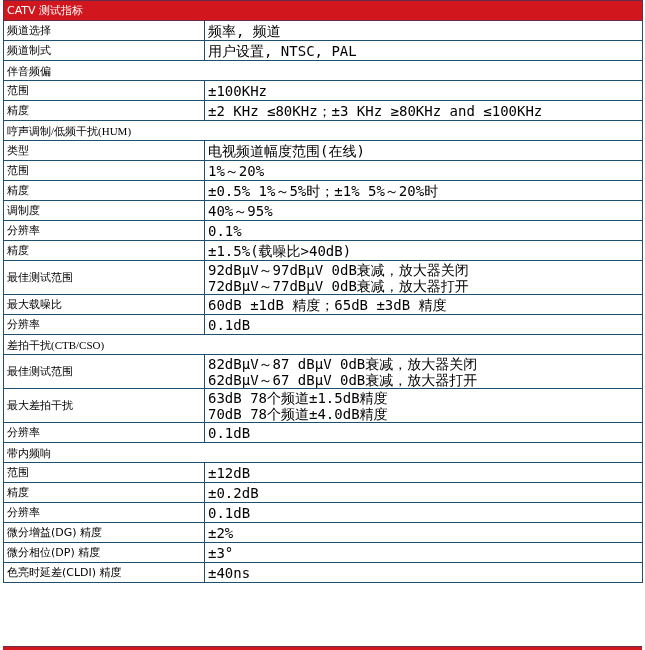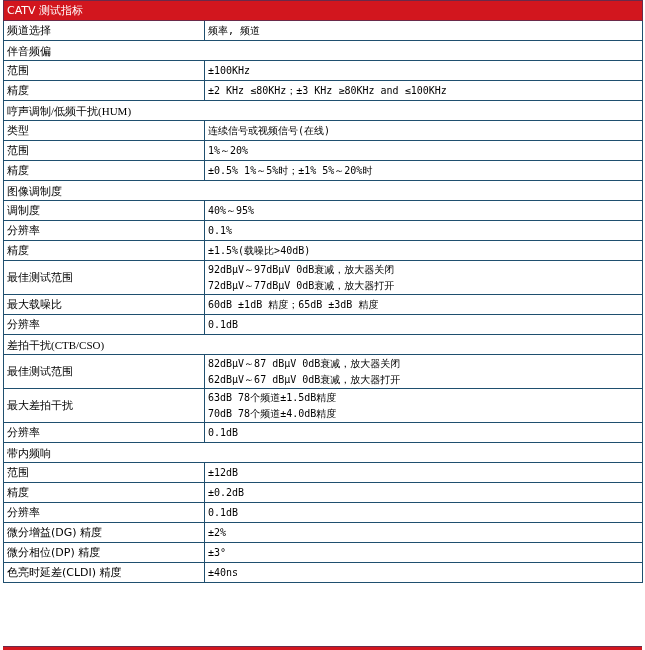--- a/index.html
+++ b/index.html
@@ -6,21 +6,21 @@
   body { width: 645px; height: 650px; overflow: hidden; position: relative;
          font-family: "DejaVu Sans", "Liberation Sans", sans-serif; font-size: 11px; color: #000; }
   .spec-table { position: absolute; left: 3px; top: 0; width: 639px; border-collapse: collapse;
                 table-layout: fixed; }
   .spec-table td { border: 1px solid #1f4f6f; padding: 0 3px; height: 19px; line-height: 14px;
                    vertical-align: middle; white-space: nowrap; overflow: hidden; }
   .spec-table col.c1 { width: 201px; }
   .spec-table col.c2 { width: 438px; }
   .title-row td { background: #d2161e; color: #ffffff; height: 19px; border-color: #6a2a4a; }
   .section-row td { background: #ffffff; font-family: Liberation Serif, serif; }
-  .value-cell { font-family: "DejaVu Sans Mono", "Liberation Mono", monospace; font-size: 10px; }
+  .value-cell { font-family: "DejaVu Sans Mono", "Liberation Mono", monospace; font-size: 14px; }
   .two-line td { height: 33px; }
   .two-line .value-cell div { line-height: 16px; }
   .footer-bar { position: absolute; left: 3px; top: 646px; width: 639px; height: 4px;
                 background: #d2161e; border-top: 1px solid #6a2a4a; }
   .left-edge { position: absolute; left: 0; top: 0; width: 3px; height: 650px; background: #fff; }
 </style>
 </head>
 <body>
 
 <div class="left-edge"></div>
@@ -33,20 +33,26 @@
   <tbody id="spec-body">
     <tr class="title-row">
       <td colspan="2">CATV 测试指标</td>
     </tr>
   <tr>
         <td>频道选择</td>
         <td class="value-cell">
           <div>频率, 频道</div>
         </td>
       </tr>
+      <tr>
+        <td>频道制式</td>
+        <td class="value-cell">
+          <div>用户设置, NTSC, PAL</div>
+        </td>
+      </tr>
       <tr class="section-row">
         <td colspan="2">伴音频偏</td>
       </tr>
       <tr>
         <td>范围</td>
         <td class="value-cell">
           <div>±100KHz</div>
         </td>
       </tr>
       <tr>
@@ -54,37 +60,34 @@
         <td class="value-cell">
           <div>±2 KHz ≤80KHz；±3 KHz ≥80KHz and ≤100KHz</div>
         </td>
       </tr>
       <tr class="section-row">
         <td colspan="2">哼声调制/低频干扰(HUM)</td>
       </tr>
       <tr>
         <td>类型</td>
         <td class="value-cell">
-          <div>连续信号或视频信号(在线)</div>
+          <div>电视频道幅度范围(在线)</div>
         </td>
       </tr>
       <tr>
         <td>范围</td>
         <td class="value-cell">
           <div>1%～20%</div>
         </td>
       </tr>
       <tr>
         <td>精度</td>
         <td class="value-cell">
           <div>±0.5%   1%～5%时；±1%     5%～20%时</div>
         </td>
-      </tr>
-      <tr class="section-row">
-        <td colspan="2">图像调制度</td>
       </tr>
       <tr>
         <td>调制度</td>
         <td class="value-cell">
           <div>40%～95%</div>
         </td>
       </tr>
       <tr>
         <td>分辨率</td>
         <td class="value-cell">

